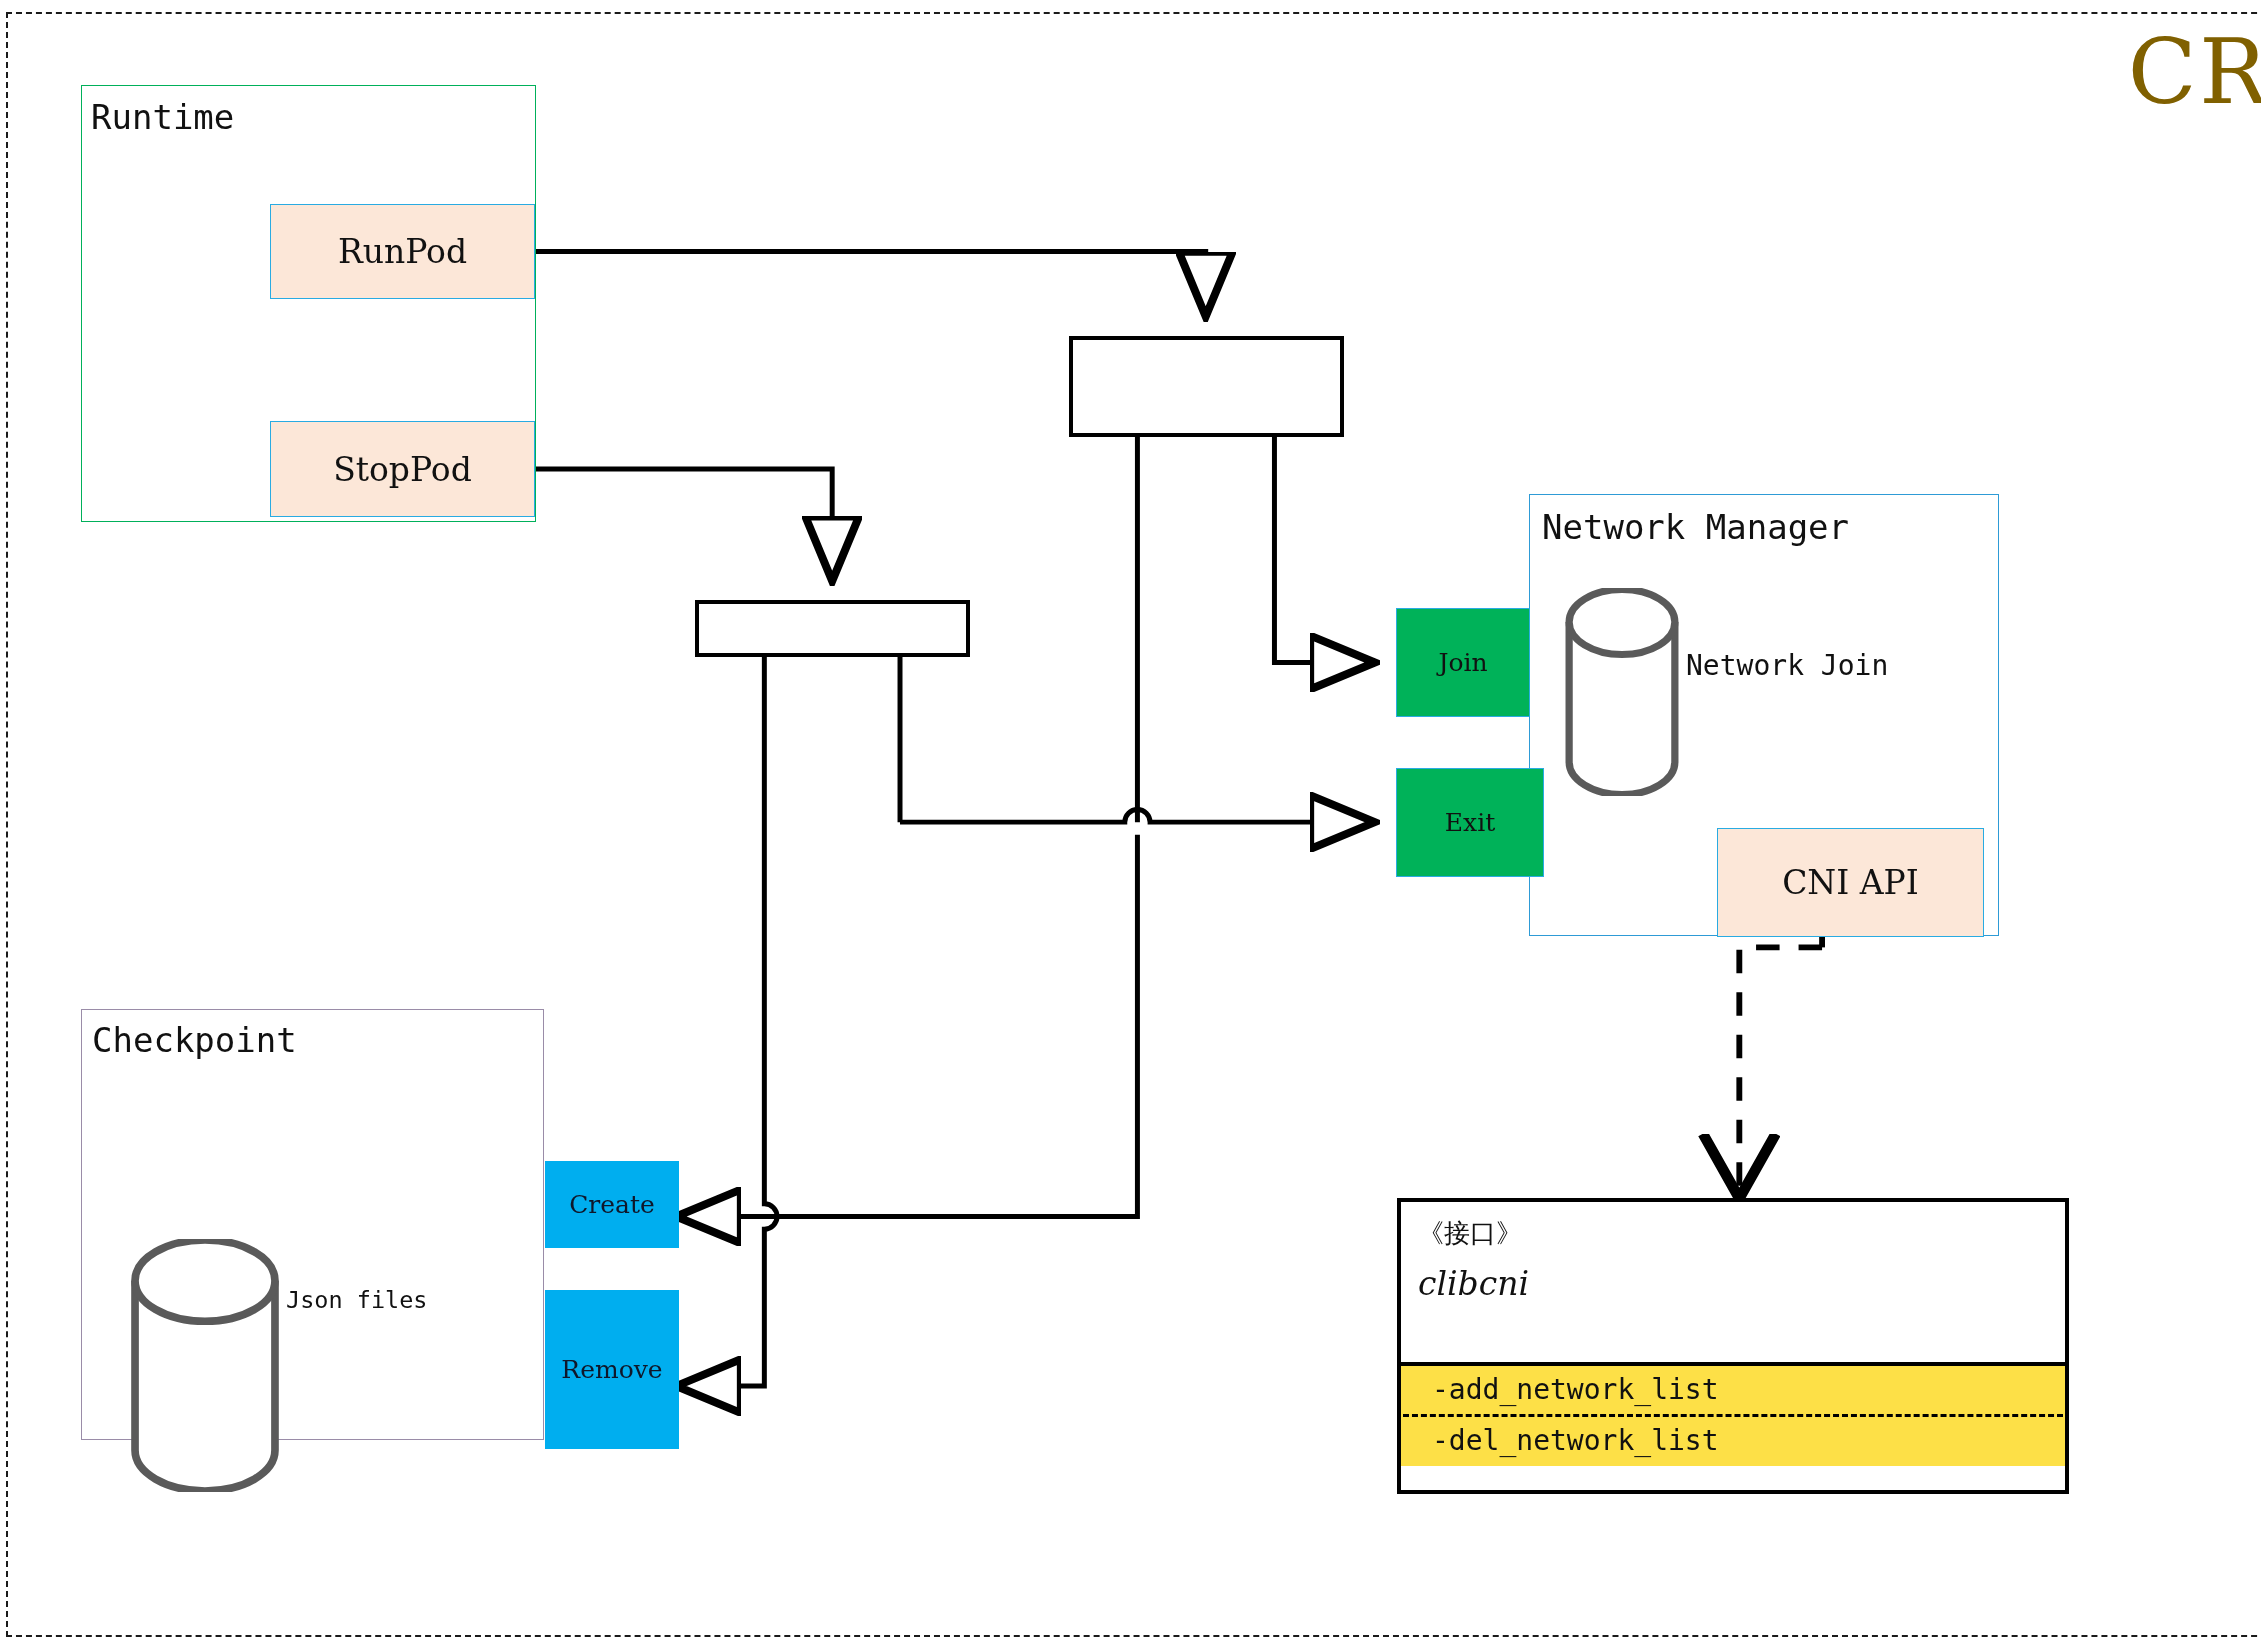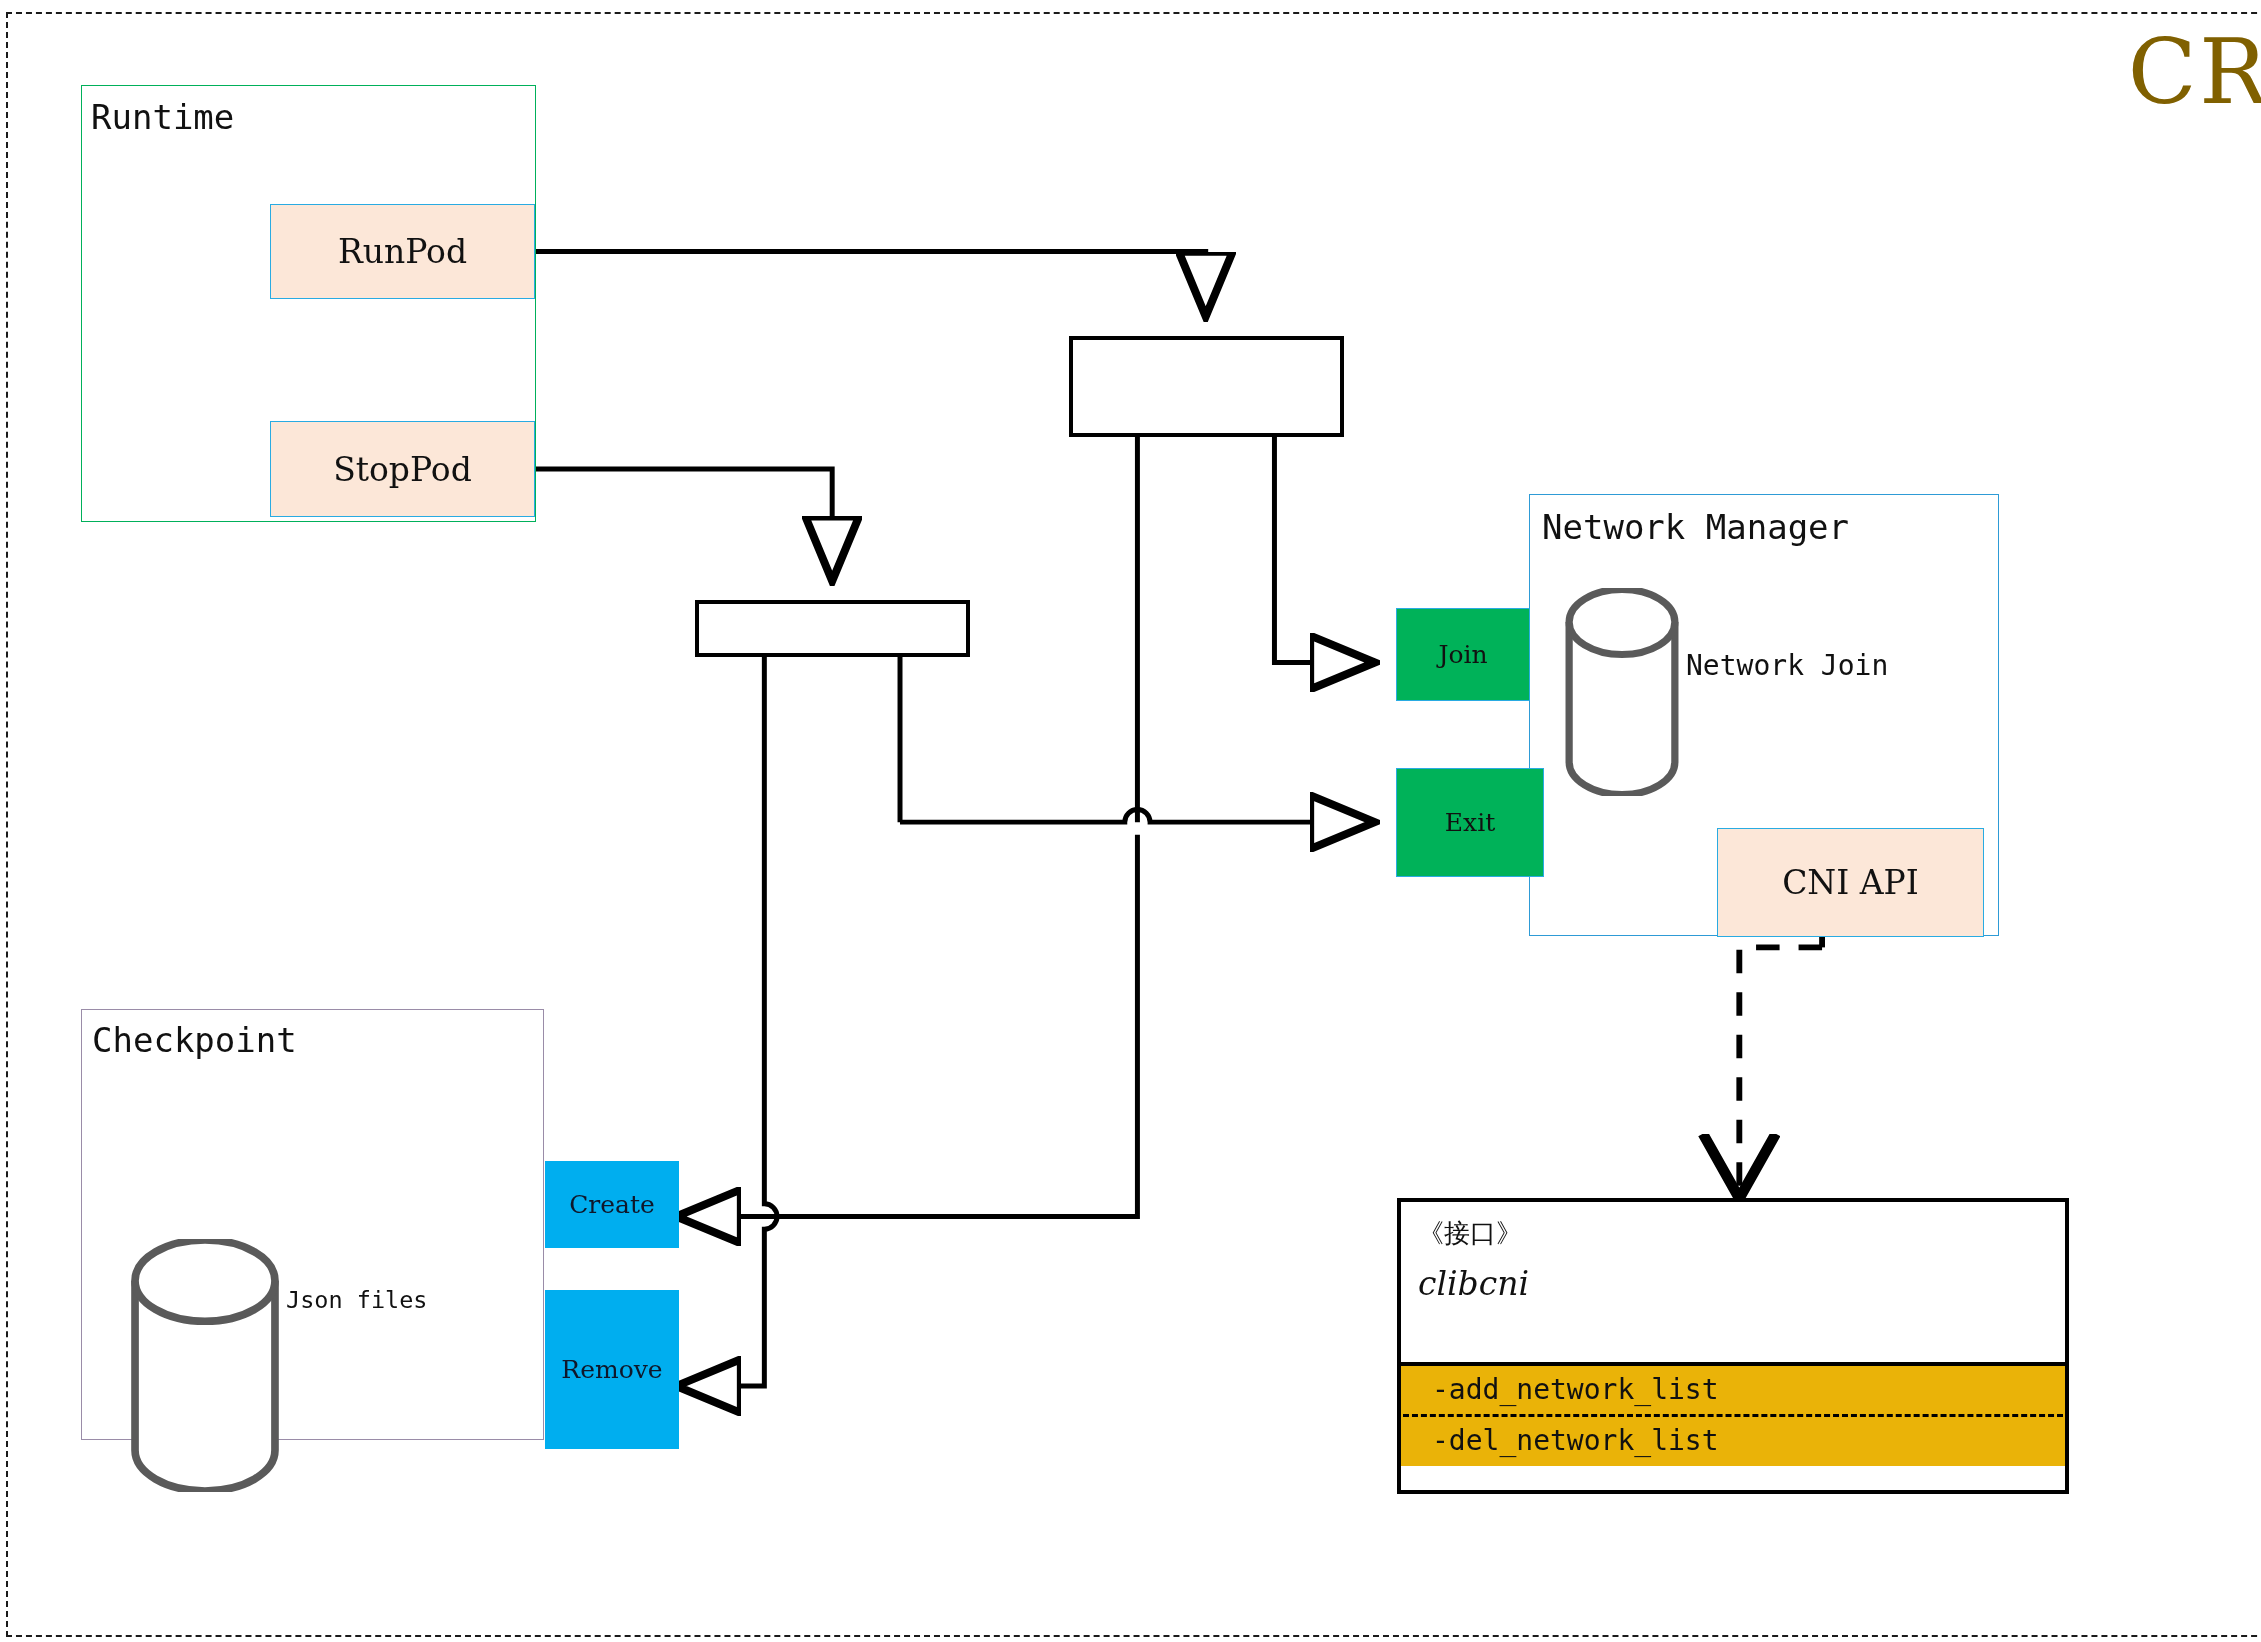--- a/index.html
+++ b/index.html
@@ -139,21 +139,21 @@
     color: #111111;
     margin-top: 17px;
     white-space: nowrap;
     font-style: italic;
   }
   .iface-sep {
     height: 4.1px;
     background: #000000;
   }
   .iface-ops {
-    background: #eab308;
+    background: #fde047;
     padding: 0;
   }
   .iface-op {
     font-family: "DejaVu Sans Mono", "Liberation Mono", monospace;
     font-size: 28px;
     color: #111111;
     padding: 9px 0 10px 31px;
     white-space: nowrap;
     line-height: 1.05;
   }
@@ -223,21 +223,21 @@
 
   <div class="group-box netmgr-box" style="left:1529px; top:494px; width:470px; height:442px;"></div>
   <div class="group-title" style="left:1542px; top:510px;">Network Manager</div>
 
   <svg style="position:absolute; left:1561px; top:588px; width:122px; height:208px;" viewBox="0 0 270 460">
     <path d="M18,75 L18,385 a117,72 0 0 0 234,0 L252,75" fill="#ffffff" stroke="#5a5a5a" stroke-width="16"></path>
     <ellipse cx="135" cy="75" rx="117" ry="72" fill="#ffffff" stroke="#5a5a5a" stroke-width="16"></ellipse>
   </svg>
   <div class="cyl-label netlist-label" style="left:1686px; top:652px;">Network Join</div>
 
-  <div class="node green-box" style="left:1396px; top:608px; width:134px; height:93px;">
+  <div class="node green-box" style="left:1396px; top:608px; width:134px; height:109px;">
     <span>Join</span>
   </div>
   <div class="node green-box" style="left:1396px; top:768px; width:148px; height:109px;">
     <span>Exit</span>
   </div>
 
   <div class="node peach-box" style="left:1717px; top:828px; width:267px; height:109px;">
     <span>CNI API</span>
   </div>
 

